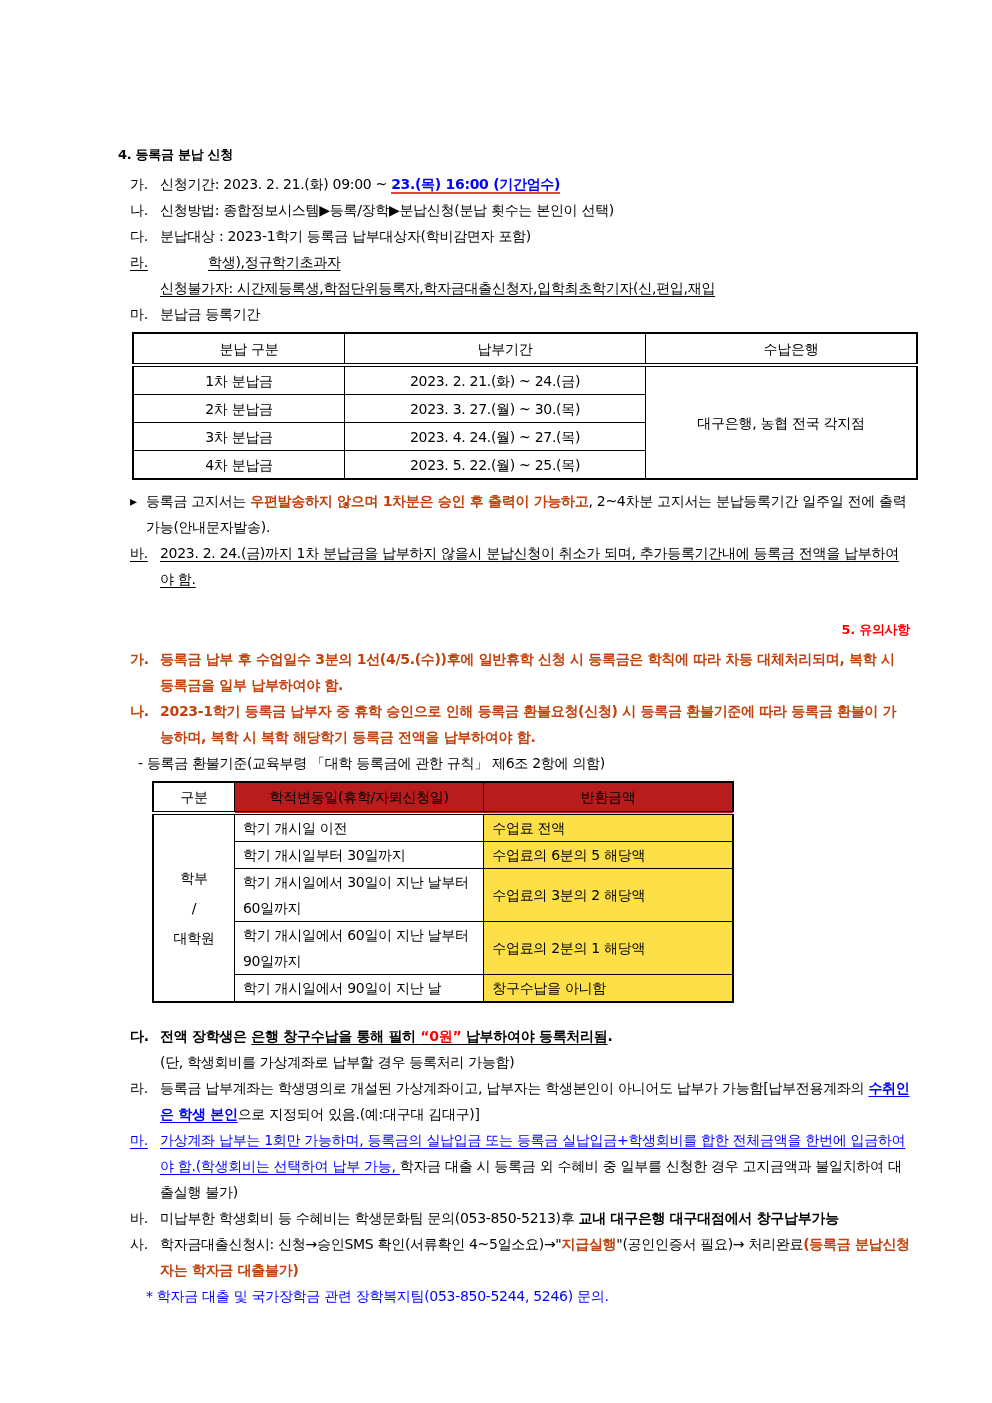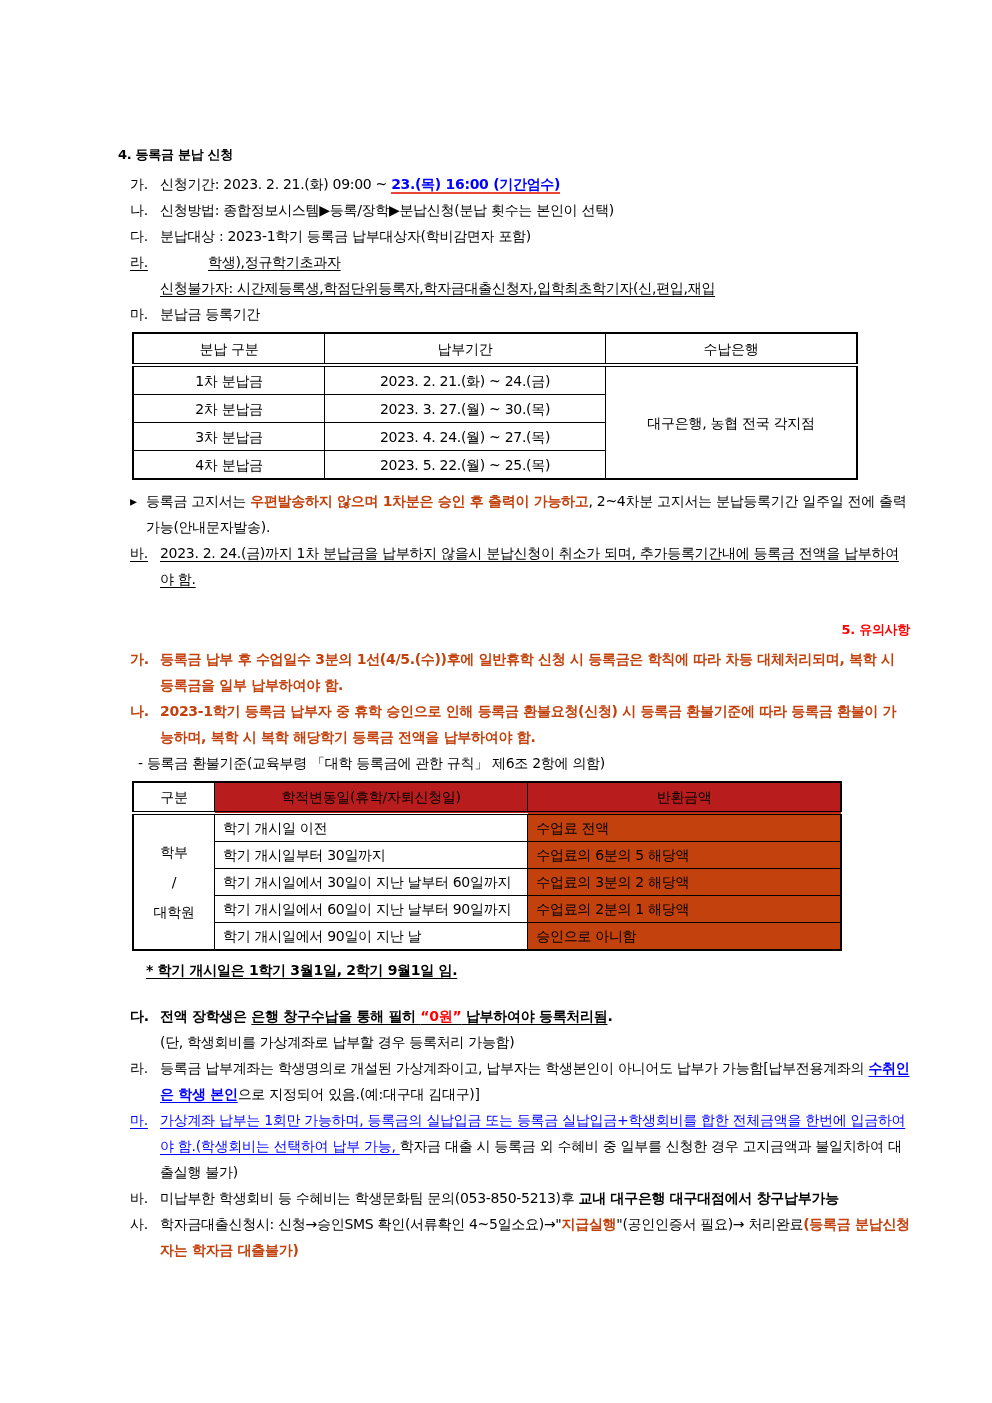--- a/index.html
+++ b/index.html
@@ -37,36 +37,36 @@
     padding-bottom:0px;
   }
   .indent2{display:block;padding-left:48px;}
   
   table{border-collapse:collapse;table-layout:fixed;}
   .t1{
     width:720px;margin:5px 0 8px 2px;
     border:2px solid #000;text-align:center;
   }
   .t1 th,.t1 td{border:1px solid #000;font-weight:normal;padding:0;}
-  .t1 th{height:29px;border-bottom:4px double #000;}
+  .t1 th{height:29px;border-bottom:4px double #000;padding-left:20px;}
   .t1 td{height:27px;}
   .t1 .c1{width:190px;}
   .t1 .c2{width:280px;}
   .t1 .c3{width:250px;}
   
   .t2{
-    width:710px;margin:5px 0 6px 2px;
+    width:582px;margin:5px 0 6px 22px;
     border:2px solid #000;
   }
   .t2 th,.t2 td{border:1px solid #000;font-weight:normal;padding:0;}
   .t2 th{height:28px;background:#b91c1c;text-align:center;border-bottom:4px double #000;}
   .t2 td{height:26px;}
   .t2 .g1{width:80px;text-align:center;background:#ffffff;}
   .t2 .g2{width:395px;text-align:left;padding-left:8px;}
-  .t2 .g3{width:235px;text-align:left;padding-left:8px;background:#c2410c;}
+  .t2 .g3{width:235px;text-align:left;padding-left:8px;background:#fde047;}
   .t2 .grp span{display:block;line-height:30px;}
   .note-star{padding-left:16px;font-weight:bold;}
   .note-star .u-wrap{text-decoration:underline;text-underline-offset:3px;}
   .sub-paren{padding-left:30px;}
   .dash-note{padding-left:8px;}
   .loan-note{padding-left:16px;color:#0000ff;}
   .gap-s5{margin-top:26px;}
   .gap-da5{margin-top:20px;}
 </style>
 </head>
@@ -175,26 +175,25 @@
     <tr>
       <td class="g2">학기 개시일에서 30일이 지난 날부터 60일까지</td>
       <td class="g3">수업료의 3분의 2 해당액</td>
     </tr>
     <tr>
       <td class="g2">학기 개시일에서 60일이 지난 날부터 90일까지</td>
       <td class="g3">수업료의 2분의 1 해당액</td>
     </tr>
     <tr>
       <td class="g2">학기 개시일에서 90일이 지난 날</td>
-      <td class="g3">승인으로 아니함</td>
+      <td class="g3">창구수납을 아니함</td>
     </tr>
   </tbody>
     </table>
 
-  <div class="note-star"><span class="u-wrap">* 학기 개시일은 1학기 3월1일, 2학기 9월1일 임.</span></div>
 
   <div class="item b gap-da5">
     <span class="lbl">다.</span>
     <div class="txt"><span>전액 장학생은 </span><span class="u"><span>은행 창구수납을 통해 필히 </span><span class="red">“0원”</span><span> 납부하여야 등록처리됨</span></span><span>.</span></div>
   </div>
   <div class="sub-paren">(단, 학생회비를 가상계좌로 납부할 경우 등록처리 가능함)</div>
 
   <div class="item">
     <span class="lbl">라.</span>
     <div class="txt"><span>등록금 납부계좌는 학생명의로 개설된 가상계좌이고, 납부자는 학생본인이 아니어도 납부가 가능함[납부전용계좌의 </span><span class="bluebold-u">수취인은 학생 본인</span><span>으로 지정되어 있음.(예:대구대 김대구)]</span></div>
@@ -208,14 +207,15 @@
   <div class="item">
     <span class="lbl">바.</span>
     <div class="txt"><span>미납부한 학생회비 등 수혜비는 학생문화팀 문의(053-850-5213)후 </span><span class="b">교내 대구은행 대구대점에서 창구납부가능</span></div>
   </div>
 
   <div class="item">
     <span class="lbl">사.</span>
     <div class="txt"><span>학자금대출신청시: 신청→승인SMS 확인(서류확인 4~5일소요)→"</span><span class="redbold">지급실행</span><span>"(공인인증서 필요)→ 처리완료</span><span class="redbold">(등록금 분납신청자는 학자금 대출불가)</span></div>
   </div>
 
+  <div class="loan-note">* 학자금 대출 및 국가장학금 관련 장학복지팀(053-850-5244, 5246) 문의.</div>
 
 </div>
 
 </body></html>

